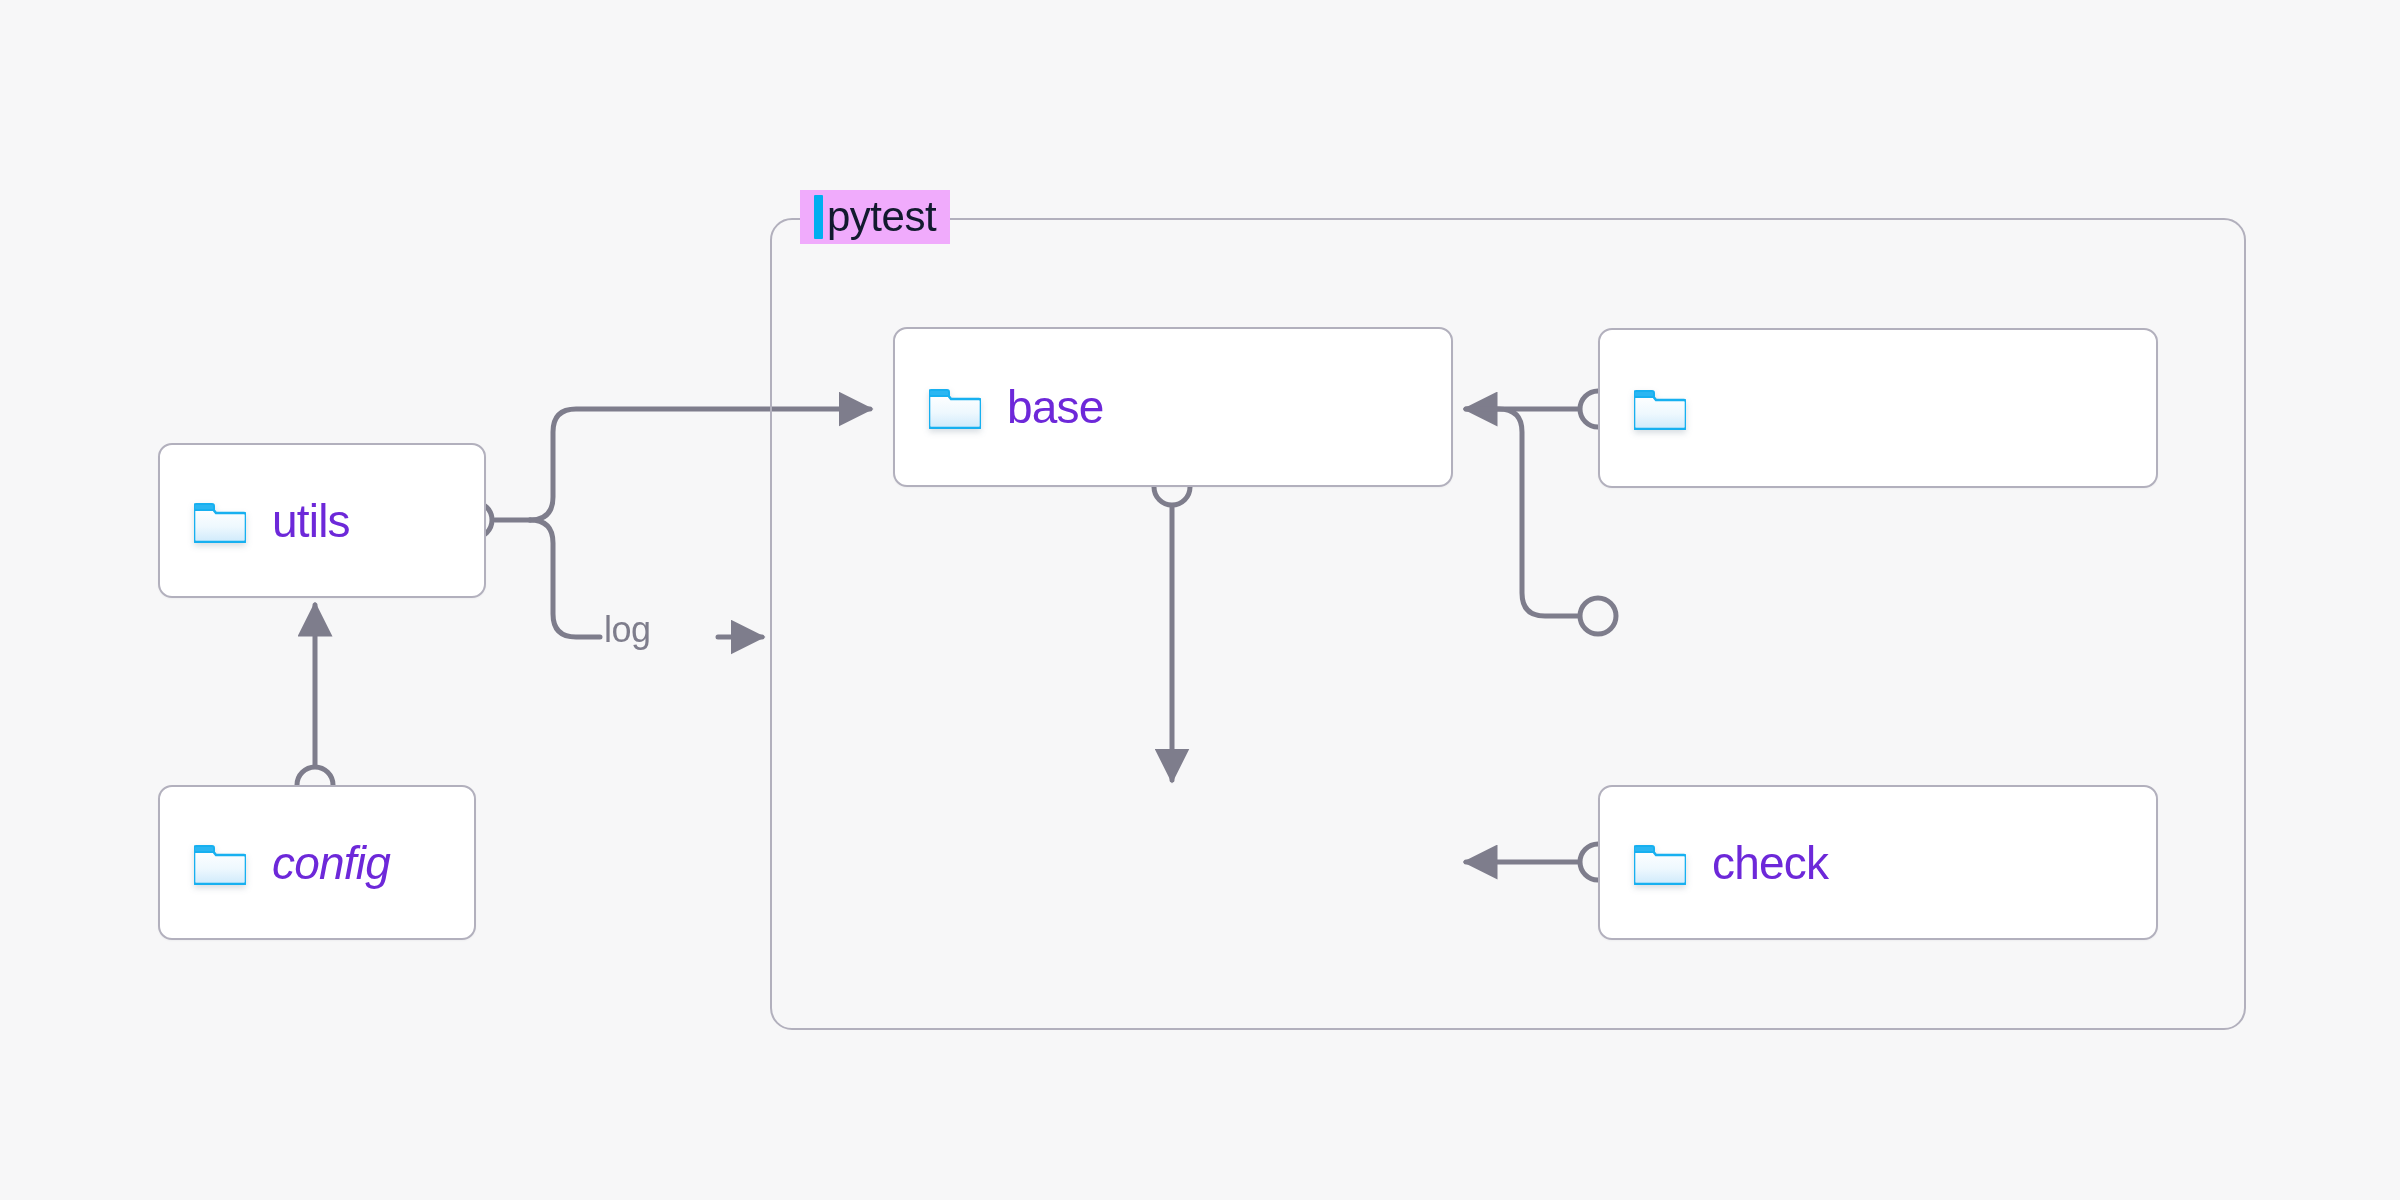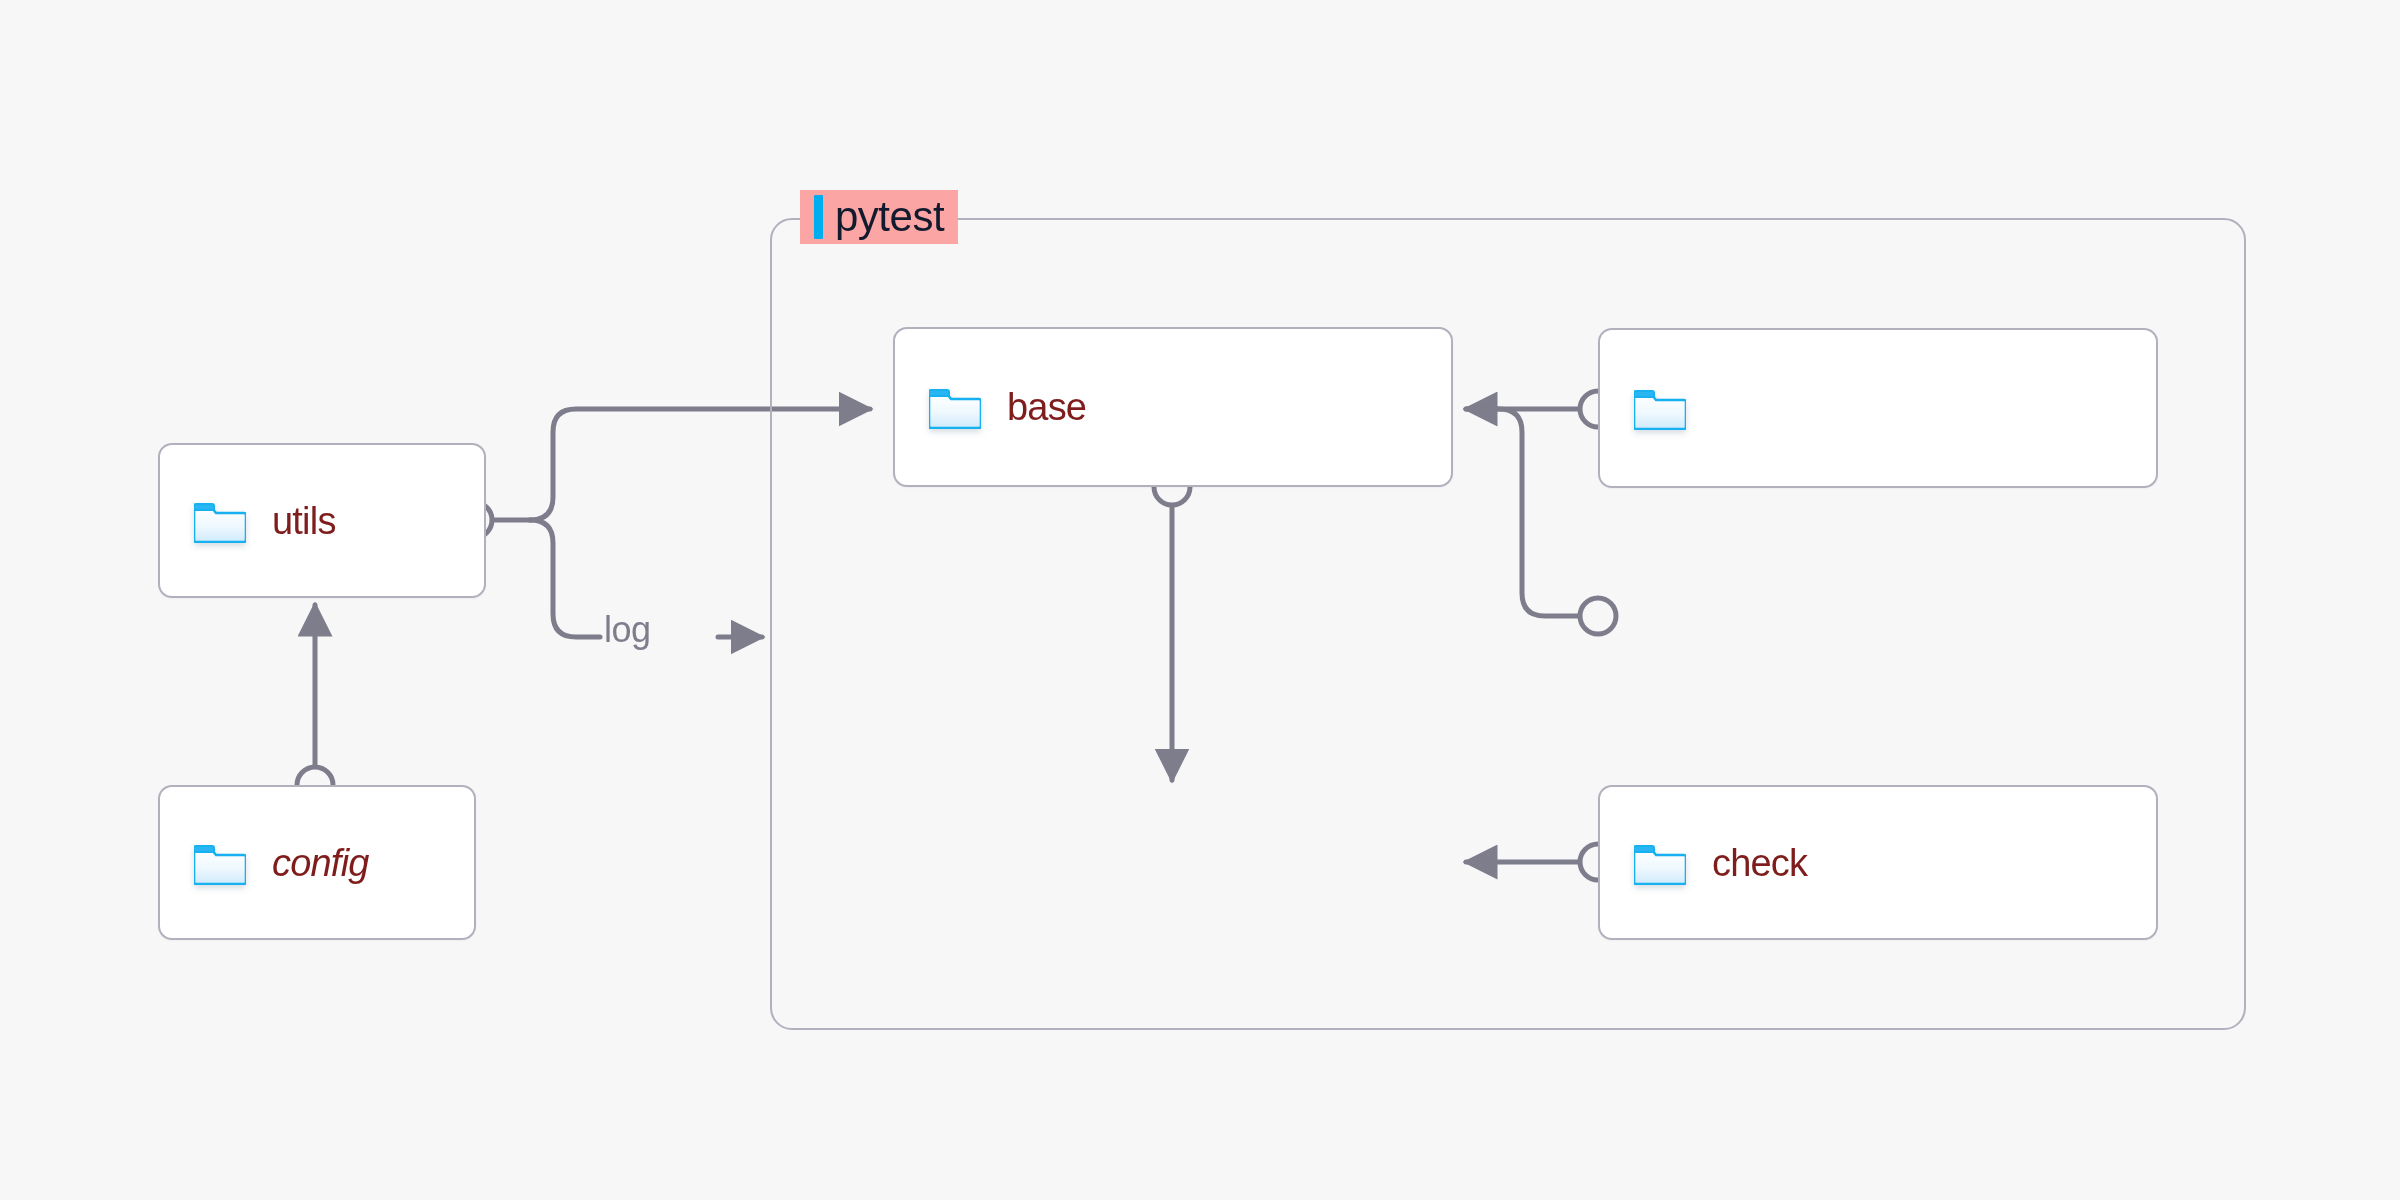--- a/index.html
+++ b/index.html
@@ -32,22 +32,22 @@
     position: absolute;
     border: 2px solid #b2b0bd;
     border-radius: 22px;
     background: transparent;
     box-sizing: border-box;
   }
   .group-label {
     position: absolute;
     display: flex;
     align-items: center;
-    gap: 12px;
-    background: #fca5a5;
+    gap: 4px;
+    background: #f0abfc;
     padding: 0 14px;
     height: 54px;
   }
   .group-accent {
     width: 9px;
     height: 44px;
     background: #00aef0;
     border-radius: 1px;
     flex: 0 0 auto;
   }
@@ -64,22 +64,22 @@
     background: #ffffff;
     border: 2px solid #b2b0bd;
     border-radius: 14px;
     display: flex;
     align-items: center;
     padding-left: 34px;
     gap: 26px;
     box-shadow: 0 1px 2px rgba(16,24,40,0.04);
   }
   .node-label {
-    font-size: 38px;
-    color: #7f1d1d;
+    font-size: 46px;
+    color: #6d28d9;
     letter-spacing: -0.8px;
     white-space: nowrap;
     line-height: 1;
   }
   .folder-icon {
     flex: 0 0 auto;
     width: 52px;
     height: 44px;
     display: block;
     filter: drop-shadow(0 3px 3px rgba(30,60,90,0.18));

